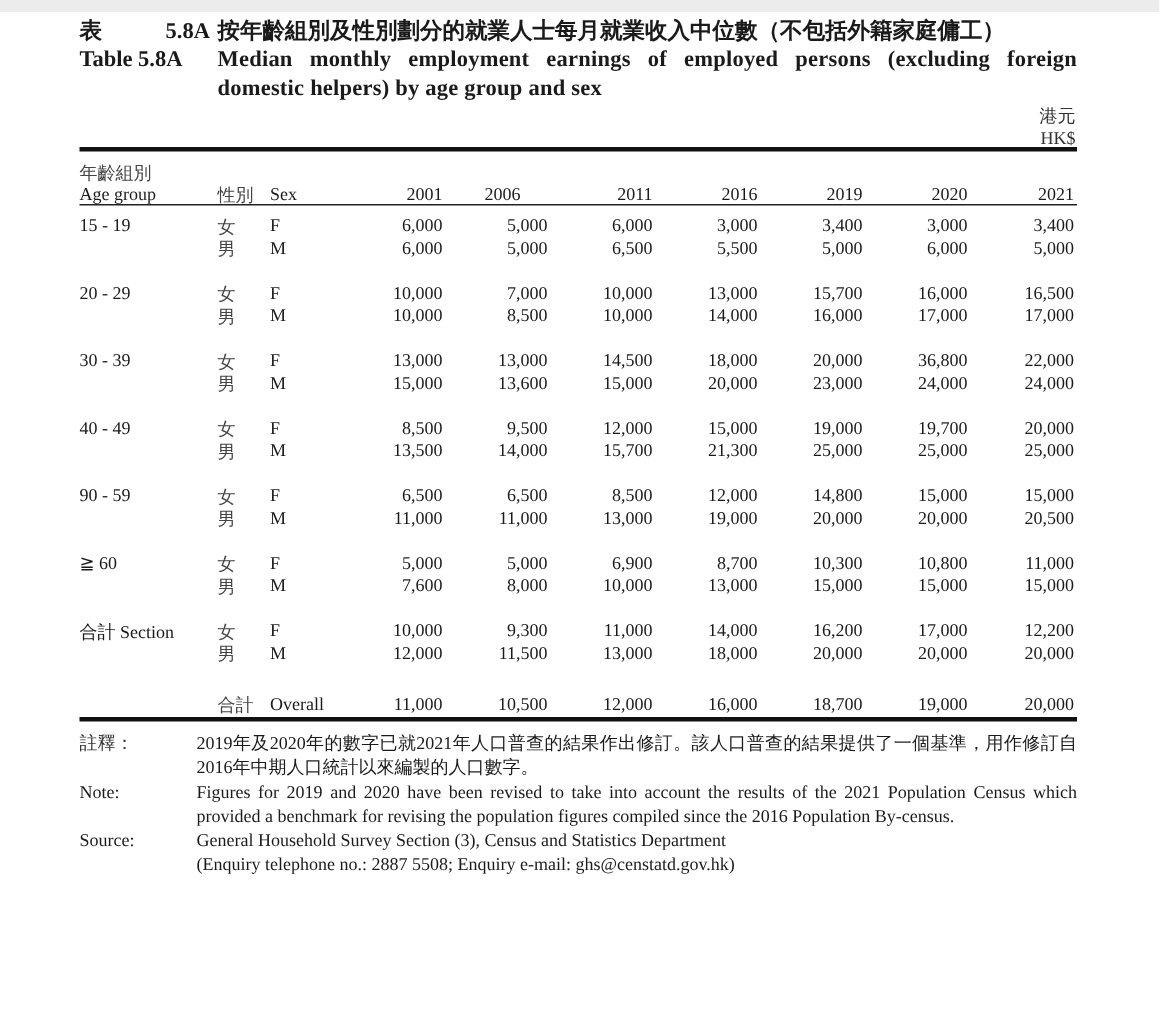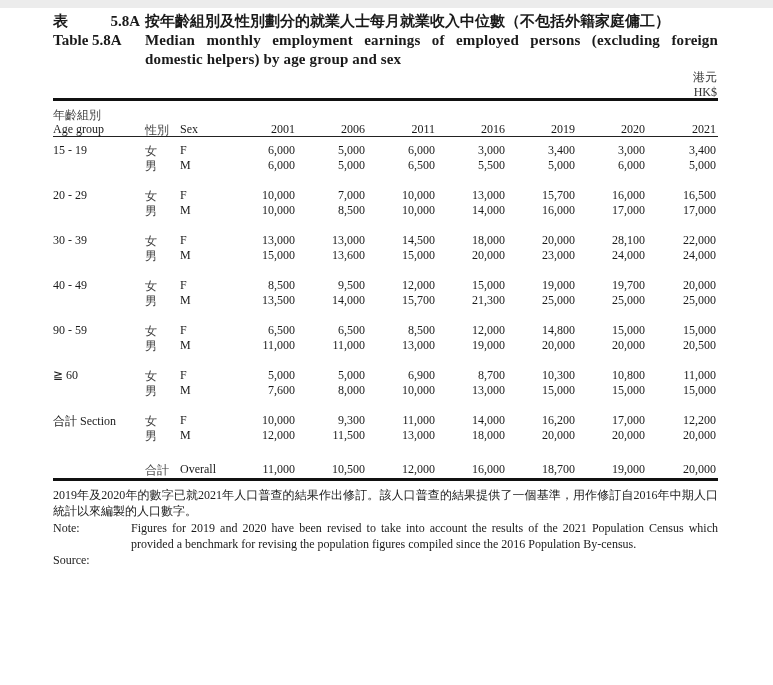--- a/index.html
+++ b/index.html
@@ -74,21 +74,21 @@
 <div class="rule-thin" style="top:136px;"></div>
 <div class="rule-thick" style="top:478px;"></div>
 
 <div class="tbl">
   <div class="hdr">
     <span class="age-zh">年齡組別</span>
     <span class="age-en">Age group</span>
     <span class="sex-zh">性別</span>
     <span class="sex-en">Sex</span>
     <span class="yr" style="left:182px;">2001</span>
-    <span class="yr" style="left:252px;">2006</span>
+    <span class="yr" style="left:252px;text-align:center;">2006</span>
     <span class="yr" style="left:322px;">2011</span>
     <span class="yr" style="left:392px;">2016</span>
     <span class="yr" style="left:462px;">2019</span>
     <span class="yr" style="left:532px;">2020</span>
     <span class="yr" style="left:603px;">2021</span>
   </div>
 
   <div style="height:6px;"></div>
 
   <div id="groups-container">
@@ -145,21 +145,21 @@
       <div class="grp">
         <span class="age">30 - 39</span>
         <div class="row" style="top: 0px;">
           <span class="szh">女</span>
           <span class="sen">F</span>
           <span class="val" style="left: 182px;">13,000</span>
           <span class="val" style="left: 252px;">13,000</span>
           <span class="val" style="left: 322px;">14,500</span>
           <span class="val" style="left: 392px;">18,000</span>
           <span class="val" style="left: 462px;">20,000</span>
-          <span class="val" style="left: 532px;">28,100</span>
+          <span class="val" style="left: 532px;">36,800</span>
           <span class="val" style="left: 603px;">22,000</span>
         </div>
         <div class="row" style="top: 15px;">
           <span class="szh">男</span>
           <span class="sen">M</span>
           <span class="val" style="left: 182px;">15,000</span>
           <span class="val" style="left: 252px;">13,600</span>
           <span class="val" style="left: 322px;">15,000</span>
           <span class="val" style="left: 392px;">20,000</span>
           <span class="val" style="left: 462px;">23,000</span>
@@ -277,22 +277,27 @@
     <span class="val" style="left:322px;">12,000</span>
     <span class="val" style="left:392px;">16,000</span>
     <span class="val" style="left:462px;">18,700</span>
     <span class="val" style="left:532px;">19,000</span>
     <span class="val" style="left:603px;">20,000</span>
   </div>
 </div>
 
 <div class="notes">
   <div class="note-row">
+    <div class="nl zh">註釋：</div>
     <div class="nt">2019年及2020年的數字已就2021年人口普查的結果作出修訂。該人口普查的結果提供了一個基準，用作修訂自2016年中期人口統計以來編製的人口數字。</div>
   </div>
   <div class="note-row" style="margin-top:1px;">
     <div class="nl">Note:</div>
     <div class="nt en">Figures for 2019 and 2020 have been revised to take into account the results of the 2021 Population Census which provided a benchmark for revising the population figures compiled since the 2016 Population By-census.</div>
   </div>
   <div class="note-row">
     <div class="nl">Source:</div>
+    <div class="nt" style="text-align:left;">
+      <div>General Household Survey Section (3), Census and Statistics Department</div>
+      <div>(Enquiry telephone no.: 2887 5508; Enquiry e-mail: ghs@censtatd.gov.hk)</div>
+    </div>
   </div>
 </div>
 
 </body></html>

